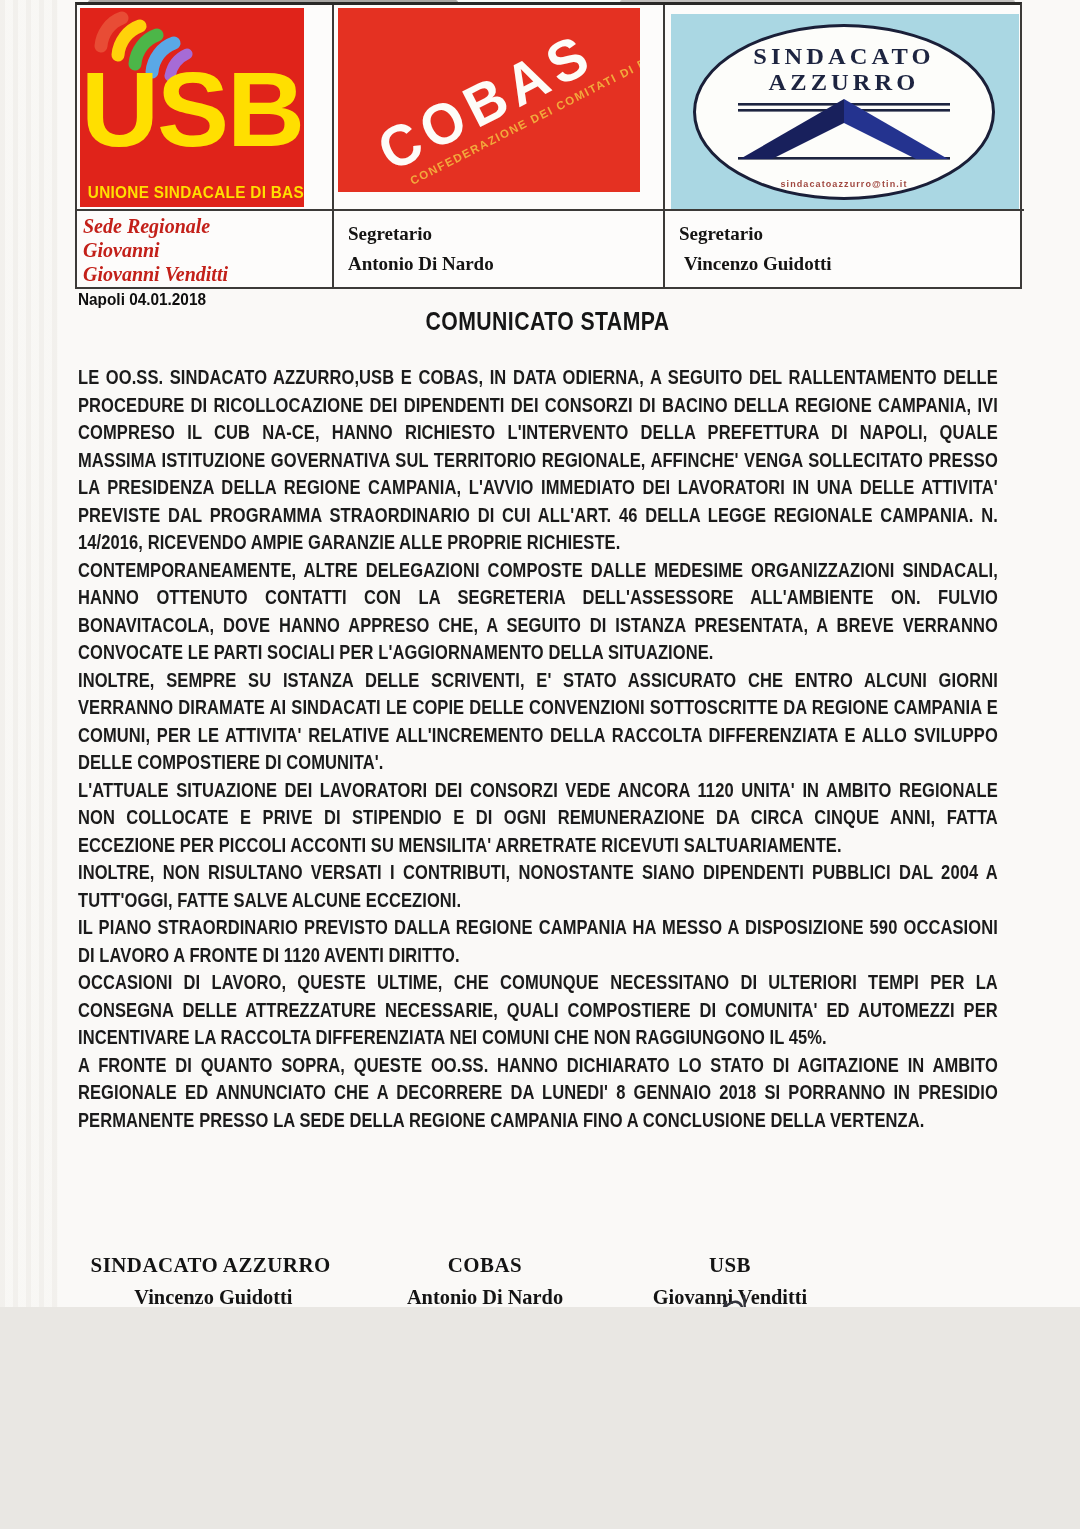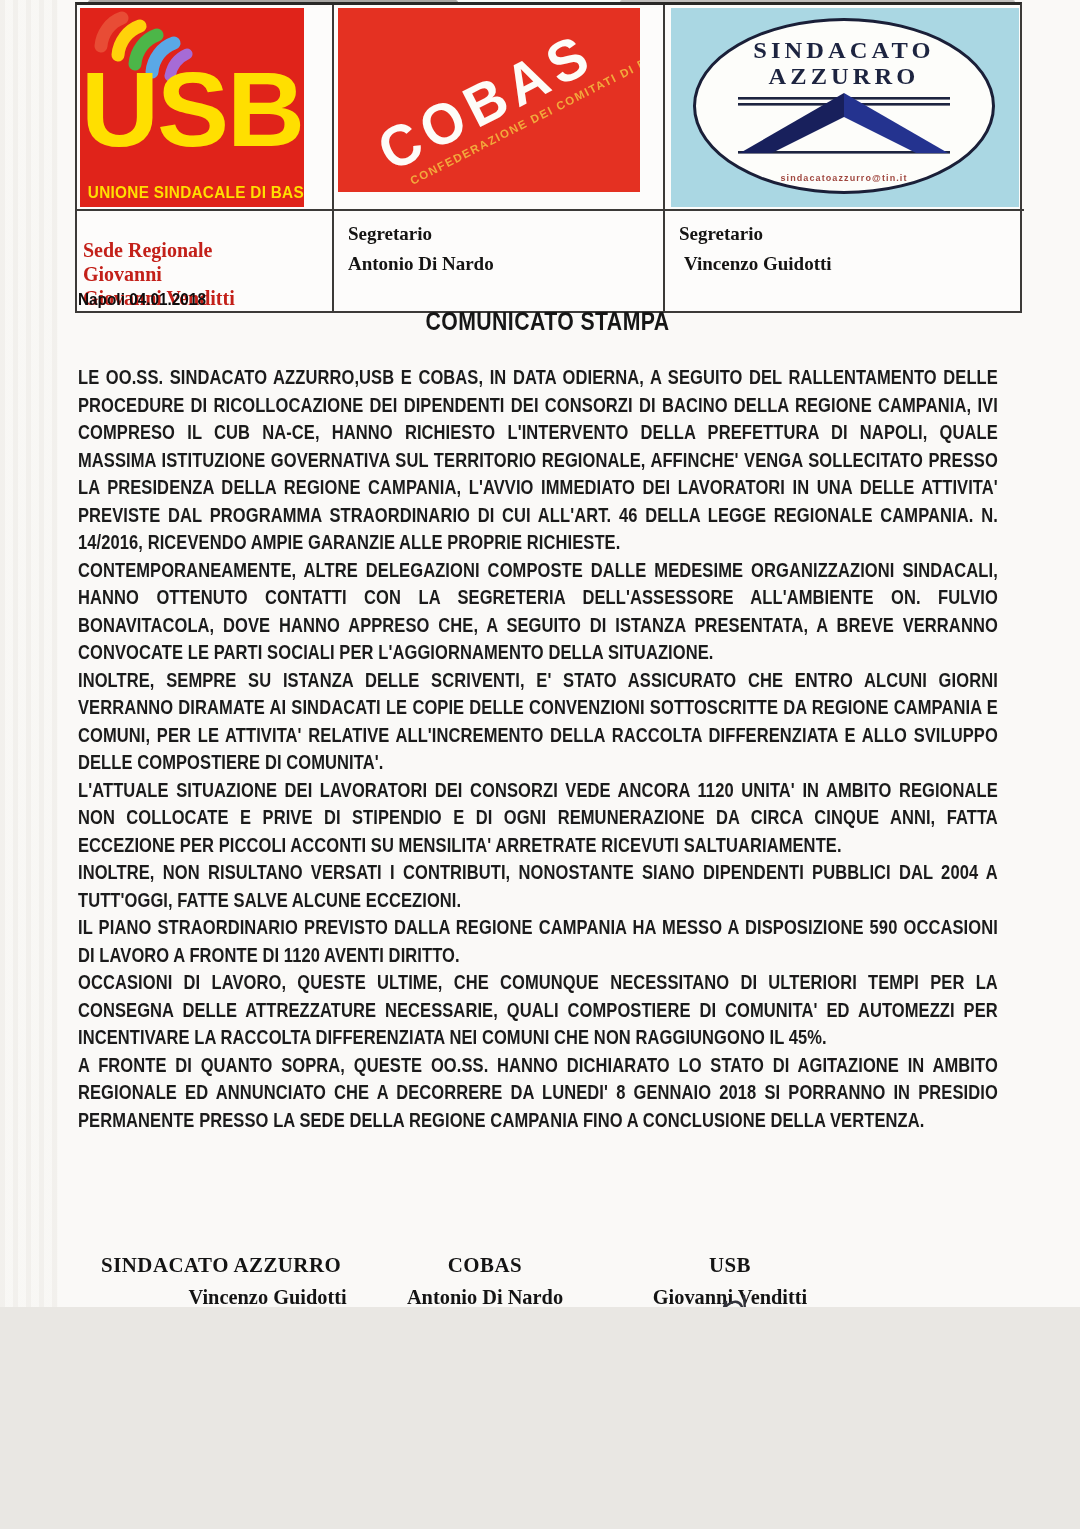--- a/index.html
+++ b/index.html
@@ -20,31 +20,31 @@
   .cell:first-child{border-left:none;}
   .logo-area{height:206px;border-bottom:2px solid #3c3a38;box-sizing:border-box;position:relative;overflow:hidden;}
   .info-area{height:76px;box-sizing:border-box;}
 
   
   .usb-logo{position:absolute;left:3px;top:3px;width:224px;height:199px;background:#e0231a;overflow:hidden;}
   .usb-word{position:absolute;left:0;right:0;top:48px;text-align:center;line-height:1;
             font-size:106px;font-weight:bold;color:#ffdf00;letter-spacing:-2px;transform:scaleX(1.02);}
   .usb-sub{position:absolute;bottom:5px;left:0;width:100%;text-align:center;font-size:16.5px;font-weight:bold;
            color:#ffdf00;letter-spacing:.3px;transform:scaleX(.93);white-space:nowrap;}
-  .usb-info{padding:3px 6px 0 6px;font-family:"Liberation Serif",serif;font-weight:bold;
-            font-size:20px;line-height:24px;color:#c32019;margin-top:24px;}
+  .usb-info{padding:3px 6px 0 6px;font-family:"Liberation Serif",serif;font-style:italic;font-weight:bold;
+            font-size:20px;line-height:24px;color:#c32019;}
   
   .cobas-logo{position:absolute;left:4px;top:3px;width:302px;height:184px;background:#e43122;overflow:hidden;}
   .cobas-rot{position:absolute;left:-4px;top:64px;width:310px;transform:rotate(-27deg);text-align:center;}
   .cobas-word{font-size:58px;font-weight:bold;color:#fdfcf8;letter-spacing:7px;line-height:1;transform:scaleX(.95);}
   .cobas-sub{font-size:11.5px;font-weight:bold;color:#f2a93c;letter-spacing:1.6px;margin:2px 0 0 52px;white-space:nowrap;}
   .plain-info{padding:8px 16px 0 14px;font-family:"Liberation Serif",serif;font-weight:bold;
               font-size:19px;line-height:30px;color:#151413;}
   
-  .azz-logo{position:absolute;left:6px;top:3px;width:348px;height:199px;background:#aad7e3;overflow:hidden;}
+  .azz-logo{position:absolute;left:6px;top:9px;width:348px;height:199px;background:#aad7e3;overflow:hidden;}
   .azz-ellipse{position:absolute;left:22px;top:10px;width:302px;height:176px;background:#fdfdfa;
                border:3.5px solid #1a1f38;border-radius:50%;box-sizing:border-box;
                display:flex;flex-direction:column;align-items:center;}
   .azz-name{font-family:"Liberation Serif",serif;font-weight:bold;color:#1d2440;font-size:24px;
             letter-spacing:4px;line-height:26px;transform:scaleX(1.02);}
   .azz-name.first{margin-top:16px;}
   .azz-web{font-size:9px;color:#a04840;letter-spacing:1.1px;filter:blur(.5px);margin-top:8px;font-weight:bold;}
 
   
   .dateline{position:absolute;left:78px;top:290px;font-size:16.5px;font-weight:bold;color:#0e0e0e;
@@ -55,21 +55,21 @@
 
   
   .body-text{position:absolute;left:78px;top:364px;width:1086px;transform:scaleX(.847);transform-origin:left top;
              font-weight:bold;font-size:19.5px;line-height:27.5px;color:#1b1b1b;text-align:justify;letter-spacing:.1px;}
   .body-text p{margin:0;}
 
   
   .sig-row{position:absolute;left:80px;top:1252px;width:845px;display:flex;
            font-family:"Liberation Serif",serif;font-weight:bold;color:#141414;}
   .sig-col{box-sizing:border-box;}
-  .sig-col.c1{width:275px;text-align:right;}
+  .sig-col.c1{width:275px;text-align:center;}
   .sig-col.c2{width:260px;text-align:center;}
   .sig-col.c3{width:230px;text-align:center;}
   .sig-org{font-size:22px;letter-spacing:.5px;transform:scaleX(.95);transform-origin:left top;white-space:nowrap;}
   .sig-col.c2 .sig-org,.sig-col.c3 .sig-org{transform-origin:center top;}
   .sig-name{font-size:21px;margin-top:7px;transform:scaleX(.97);transform-origin:left top;white-space:nowrap;}
   .sig-col.c2 .sig-name,.sig-col.c3 .sig-name{transform-origin:center top;}
 
   .handsig{position:absolute;}
   .handsig path{fill:none;stroke:#33343c;stroke-linecap:round;stroke-linejoin:round;}
 

